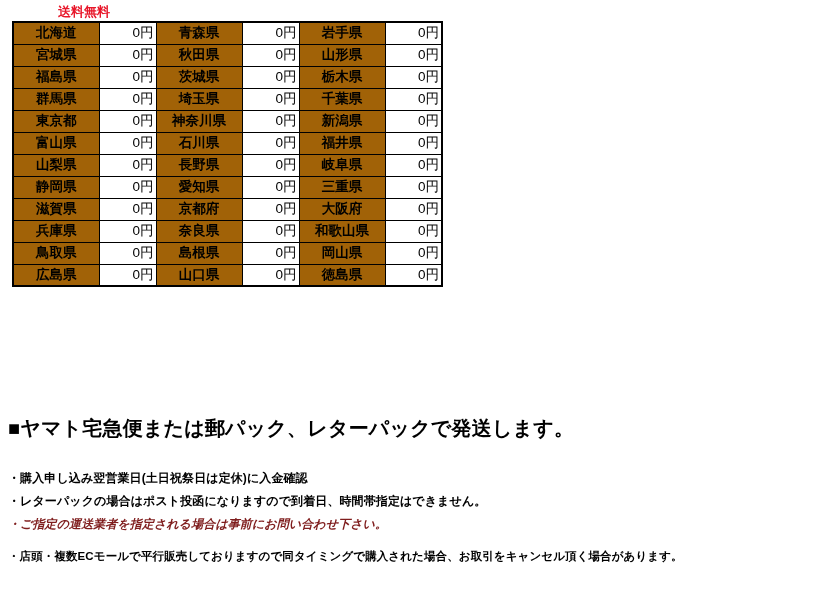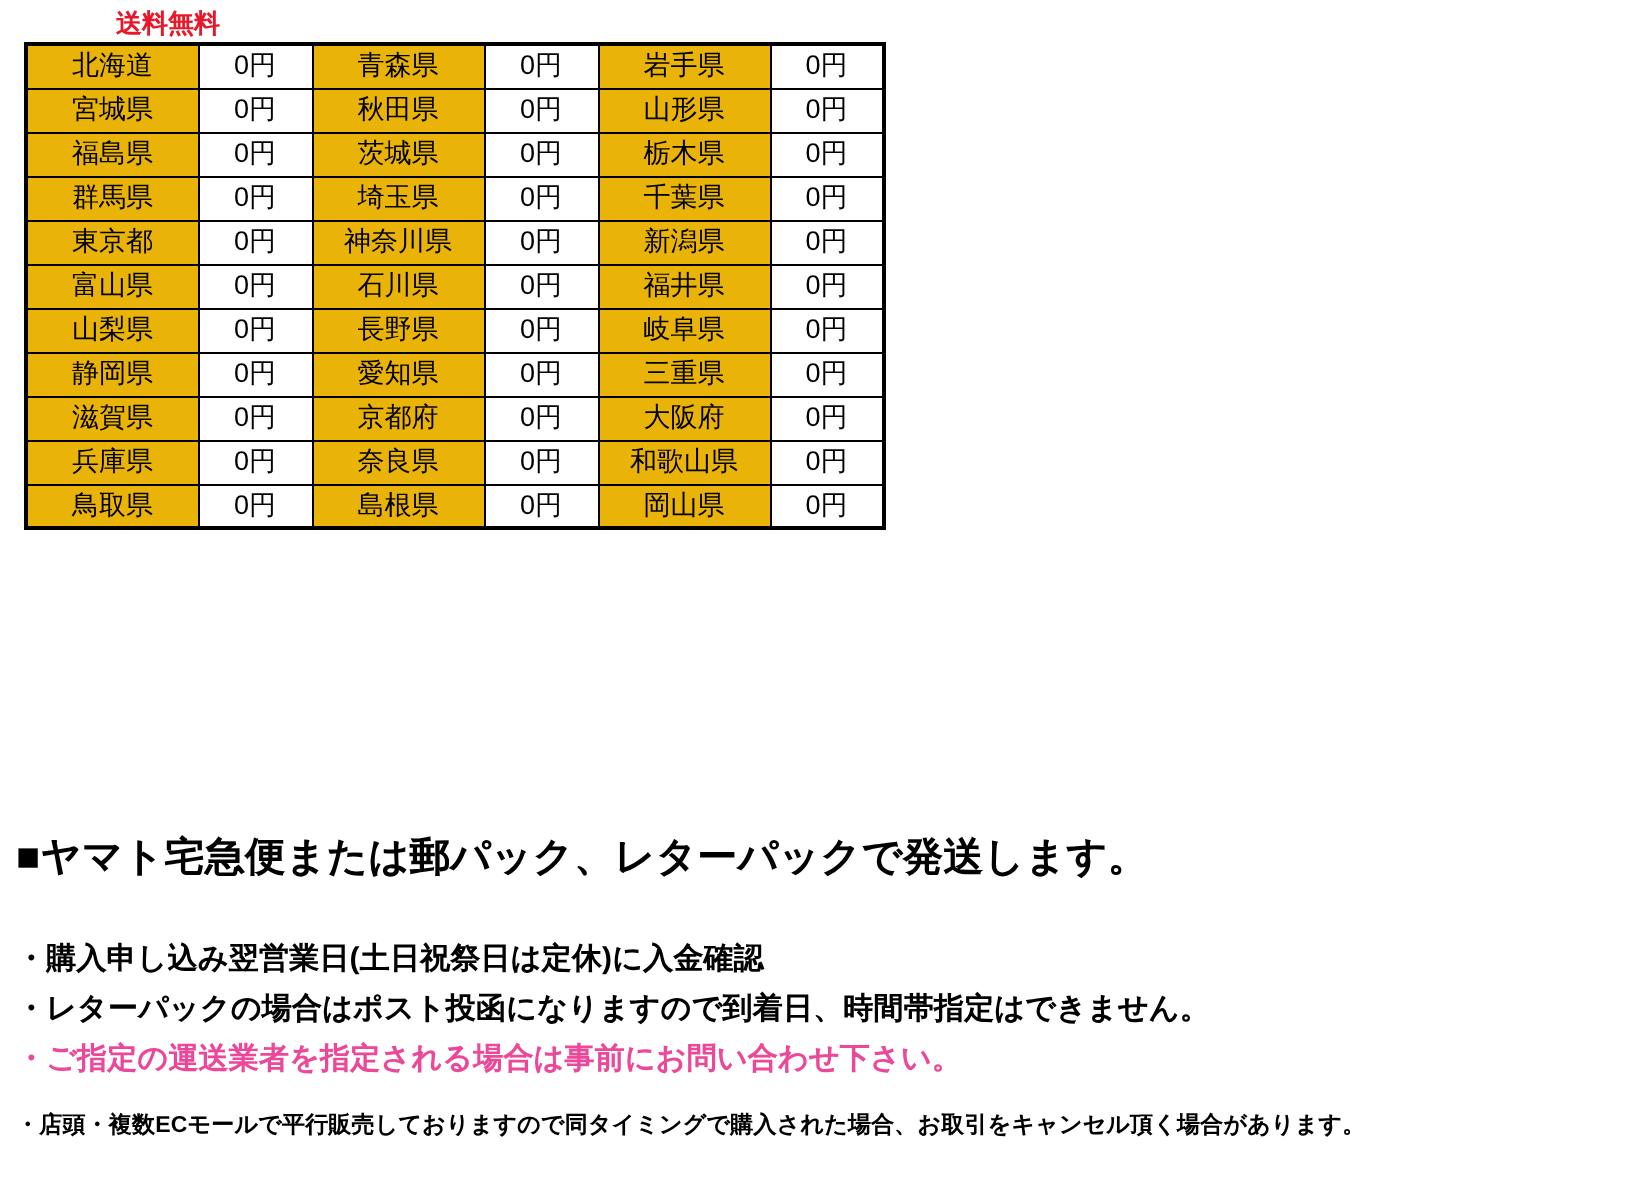--- a/index.html
+++ b/index.html
@@ -48,26 +48,26 @@
     border: 1px solid #000000;
     height: 22px;
     font-size: 13.5px;
     padding: 0 2px;
     box-sizing: border-box;
     vertical-align: middle;
   }
   td.pref {
     width: 86px;
     text-align: center;
-    background: #eab308;
-    font-weight: normal;
+    background: #a16207;
+    font-weight: bold;
   }
   td.fee {
     width: 57px;
-    text-align: center;
+    text-align: right;
     background: #ffffff;
   }
   td.blank-pref {
     width: 86px;
     background: #ffffff;
   }
   td.blank-fee {
     width: 57px;
     background: #ffffff;
   }
@@ -78,27 +78,28 @@
     top: 415px;
     width: 806px;
   }
   .note-heading {
     font-size: 20px;
     font-weight: bold;
     margin: 0 0 28px 0;
     letter-spacing: 0.2px;
   }
   .note-line {
-    font-size: 15px;
+    font-size: 12px;
     font-weight: bold;
     margin: 0 0 6px 0;
     letter-spacing: 0.1px;
   }
   .note-line.red {
-    color: #ec4899;
+    color: #7f1d1d;
+    font-style: italic;
   }
   .note-line.small {
     font-size: 11.5px;
     font-weight: bold;
     margin-top: 16px;
   }
   .bullets {
     margin-top: 0;
   }
 </style>
@@ -191,20 +192,28 @@
           <td class="fee">0円</td>
           <td class="pref">和歌山県</td>
           <td class="fee">0円</td>
         </tr>
         <tr>
           <td class="pref">鳥取県</td>
           <td class="fee">0円</td>
           <td class="pref">島根県</td>
           <td class="fee">0円</td>
           <td class="pref">岡山県</td>
+          <td class="fee">0円</td>
+        </tr>
+        <tr>
+          <td class="pref">広島県</td>
+          <td class="fee">0円</td>
+          <td class="pref">山口県</td>
+          <td class="fee">0円</td>
+          <td class="pref">徳島県</td>
           <td class="fee">0円</td>
         </tr>
       </tbody>
     </table>
   </div>
 
   <div class="note-block">
     <p class="note-heading">■ヤマト宅急便または郵パック、レターパックで発送します。</p>
     <div class="bullets">
       <p class="note-line">・購入申し込み翌営業日(土日祝祭日は定休)に入金確認</p>

